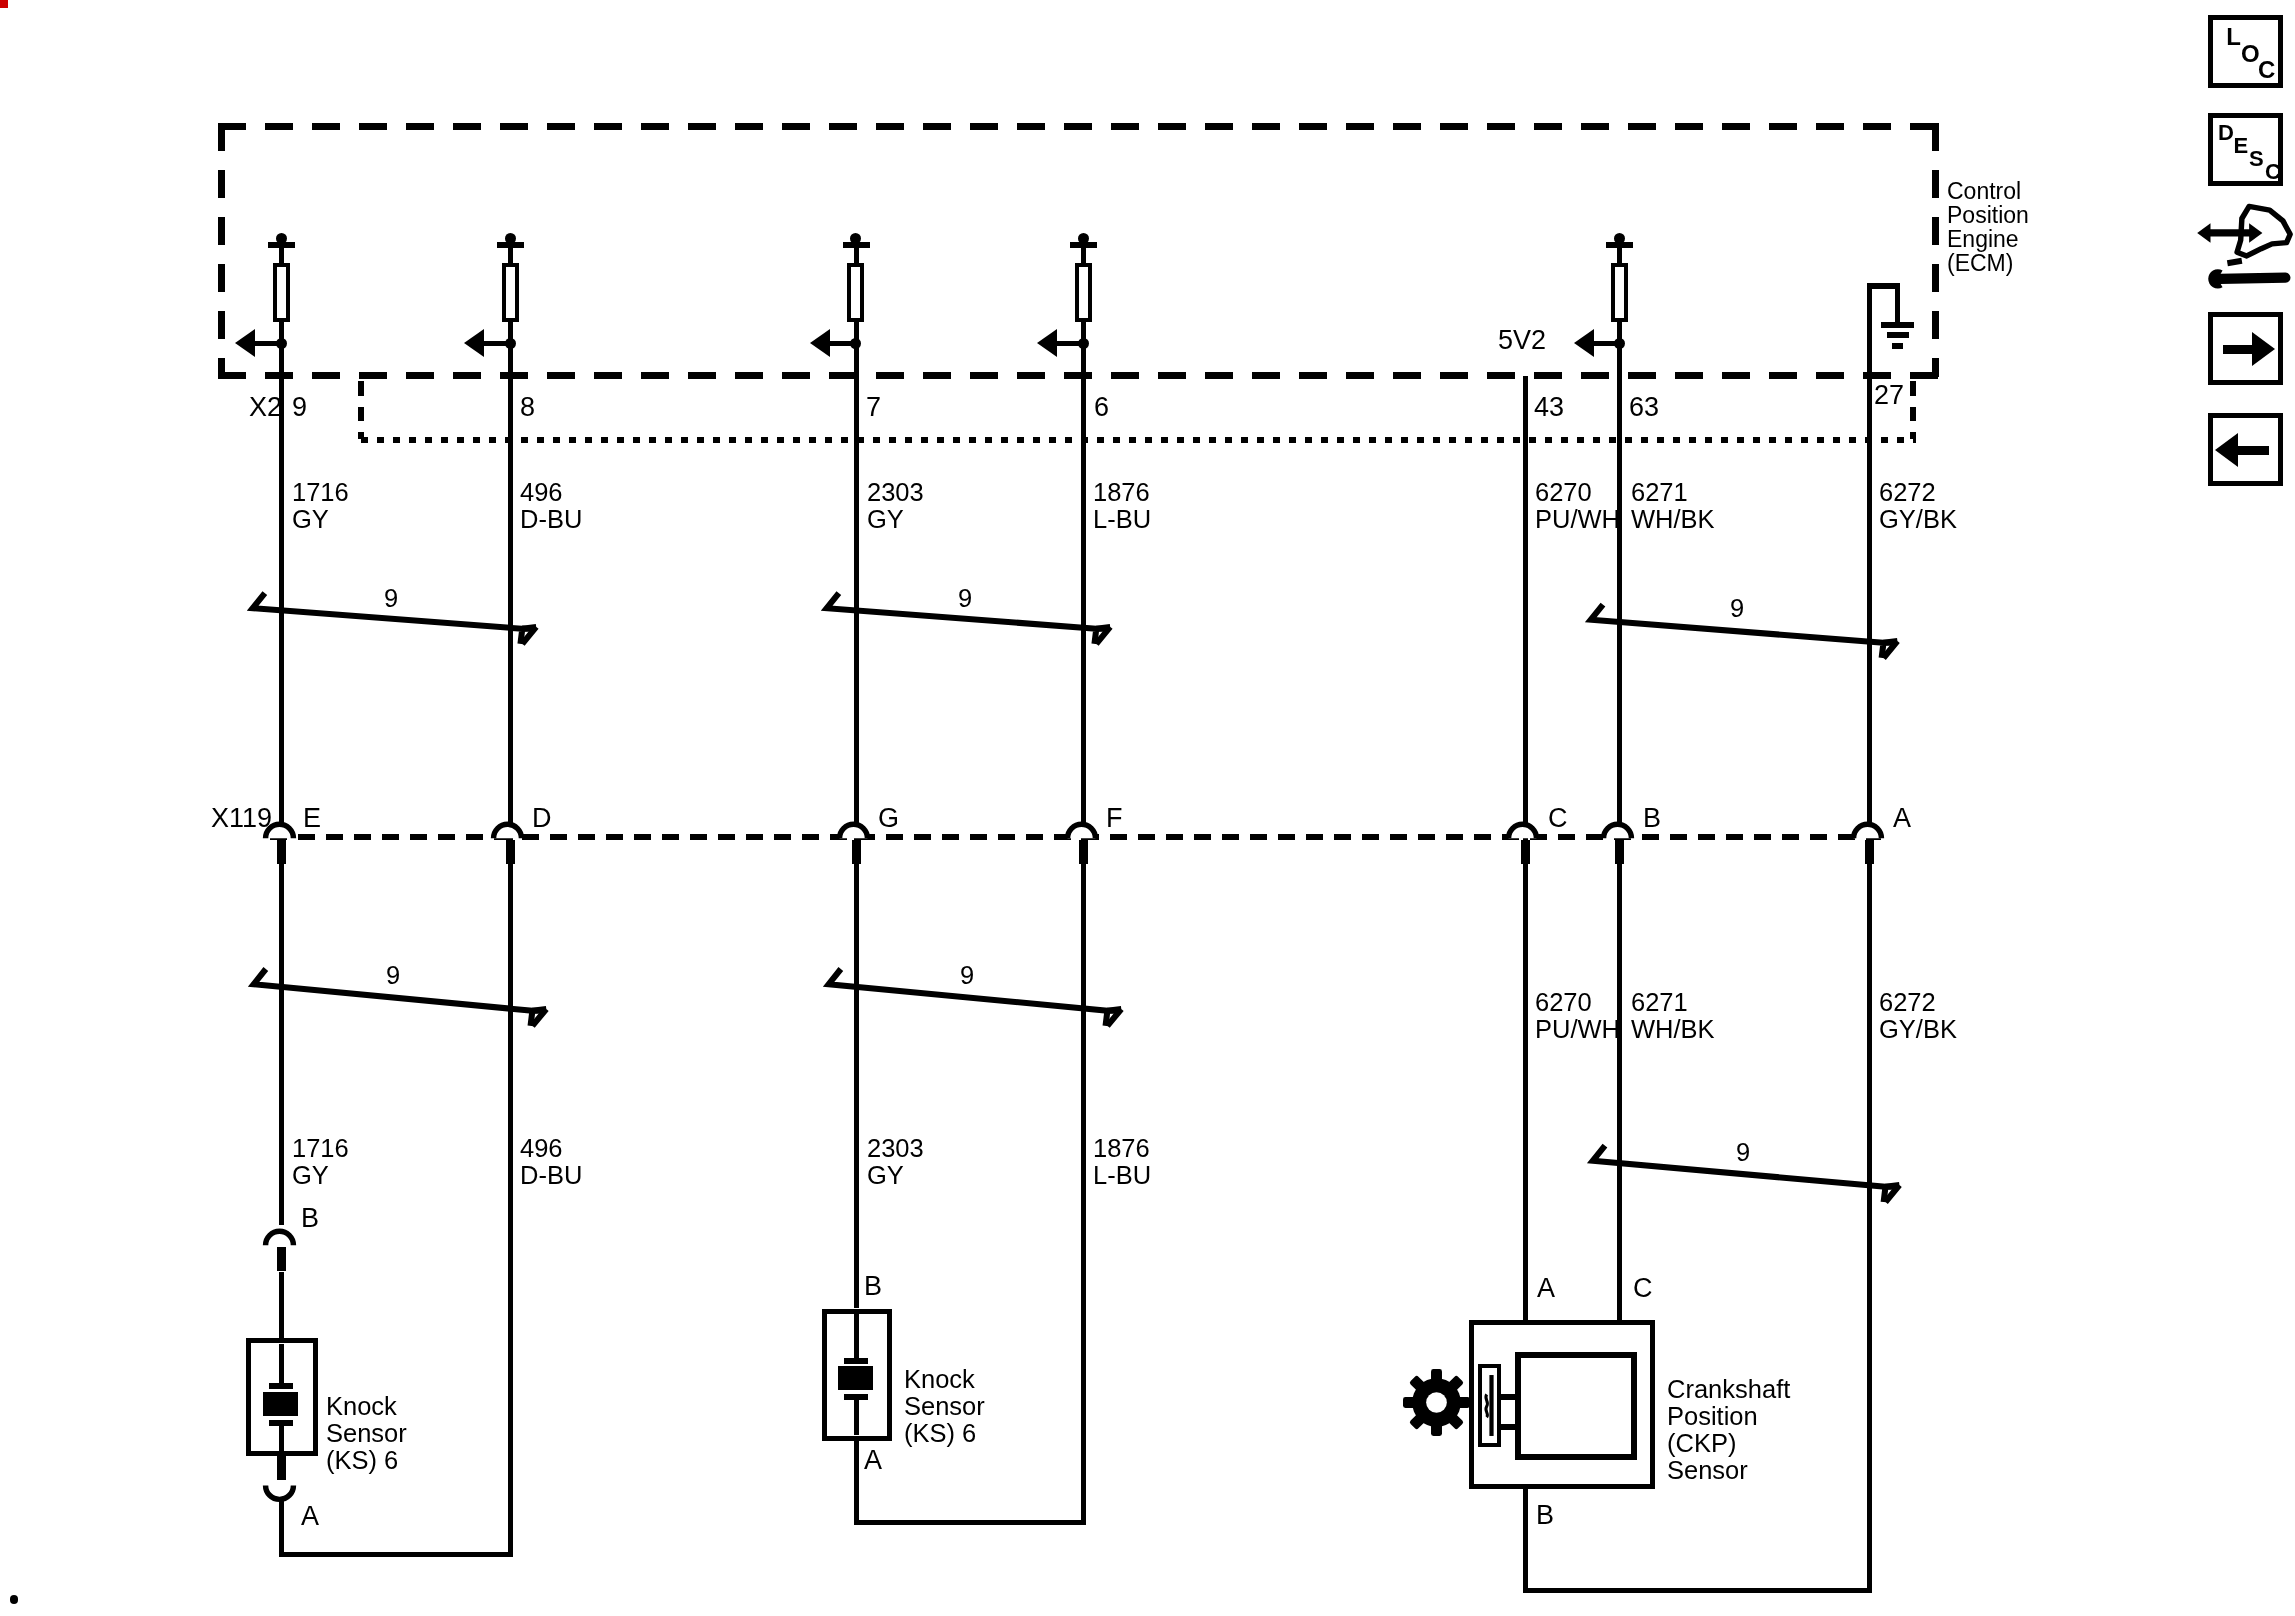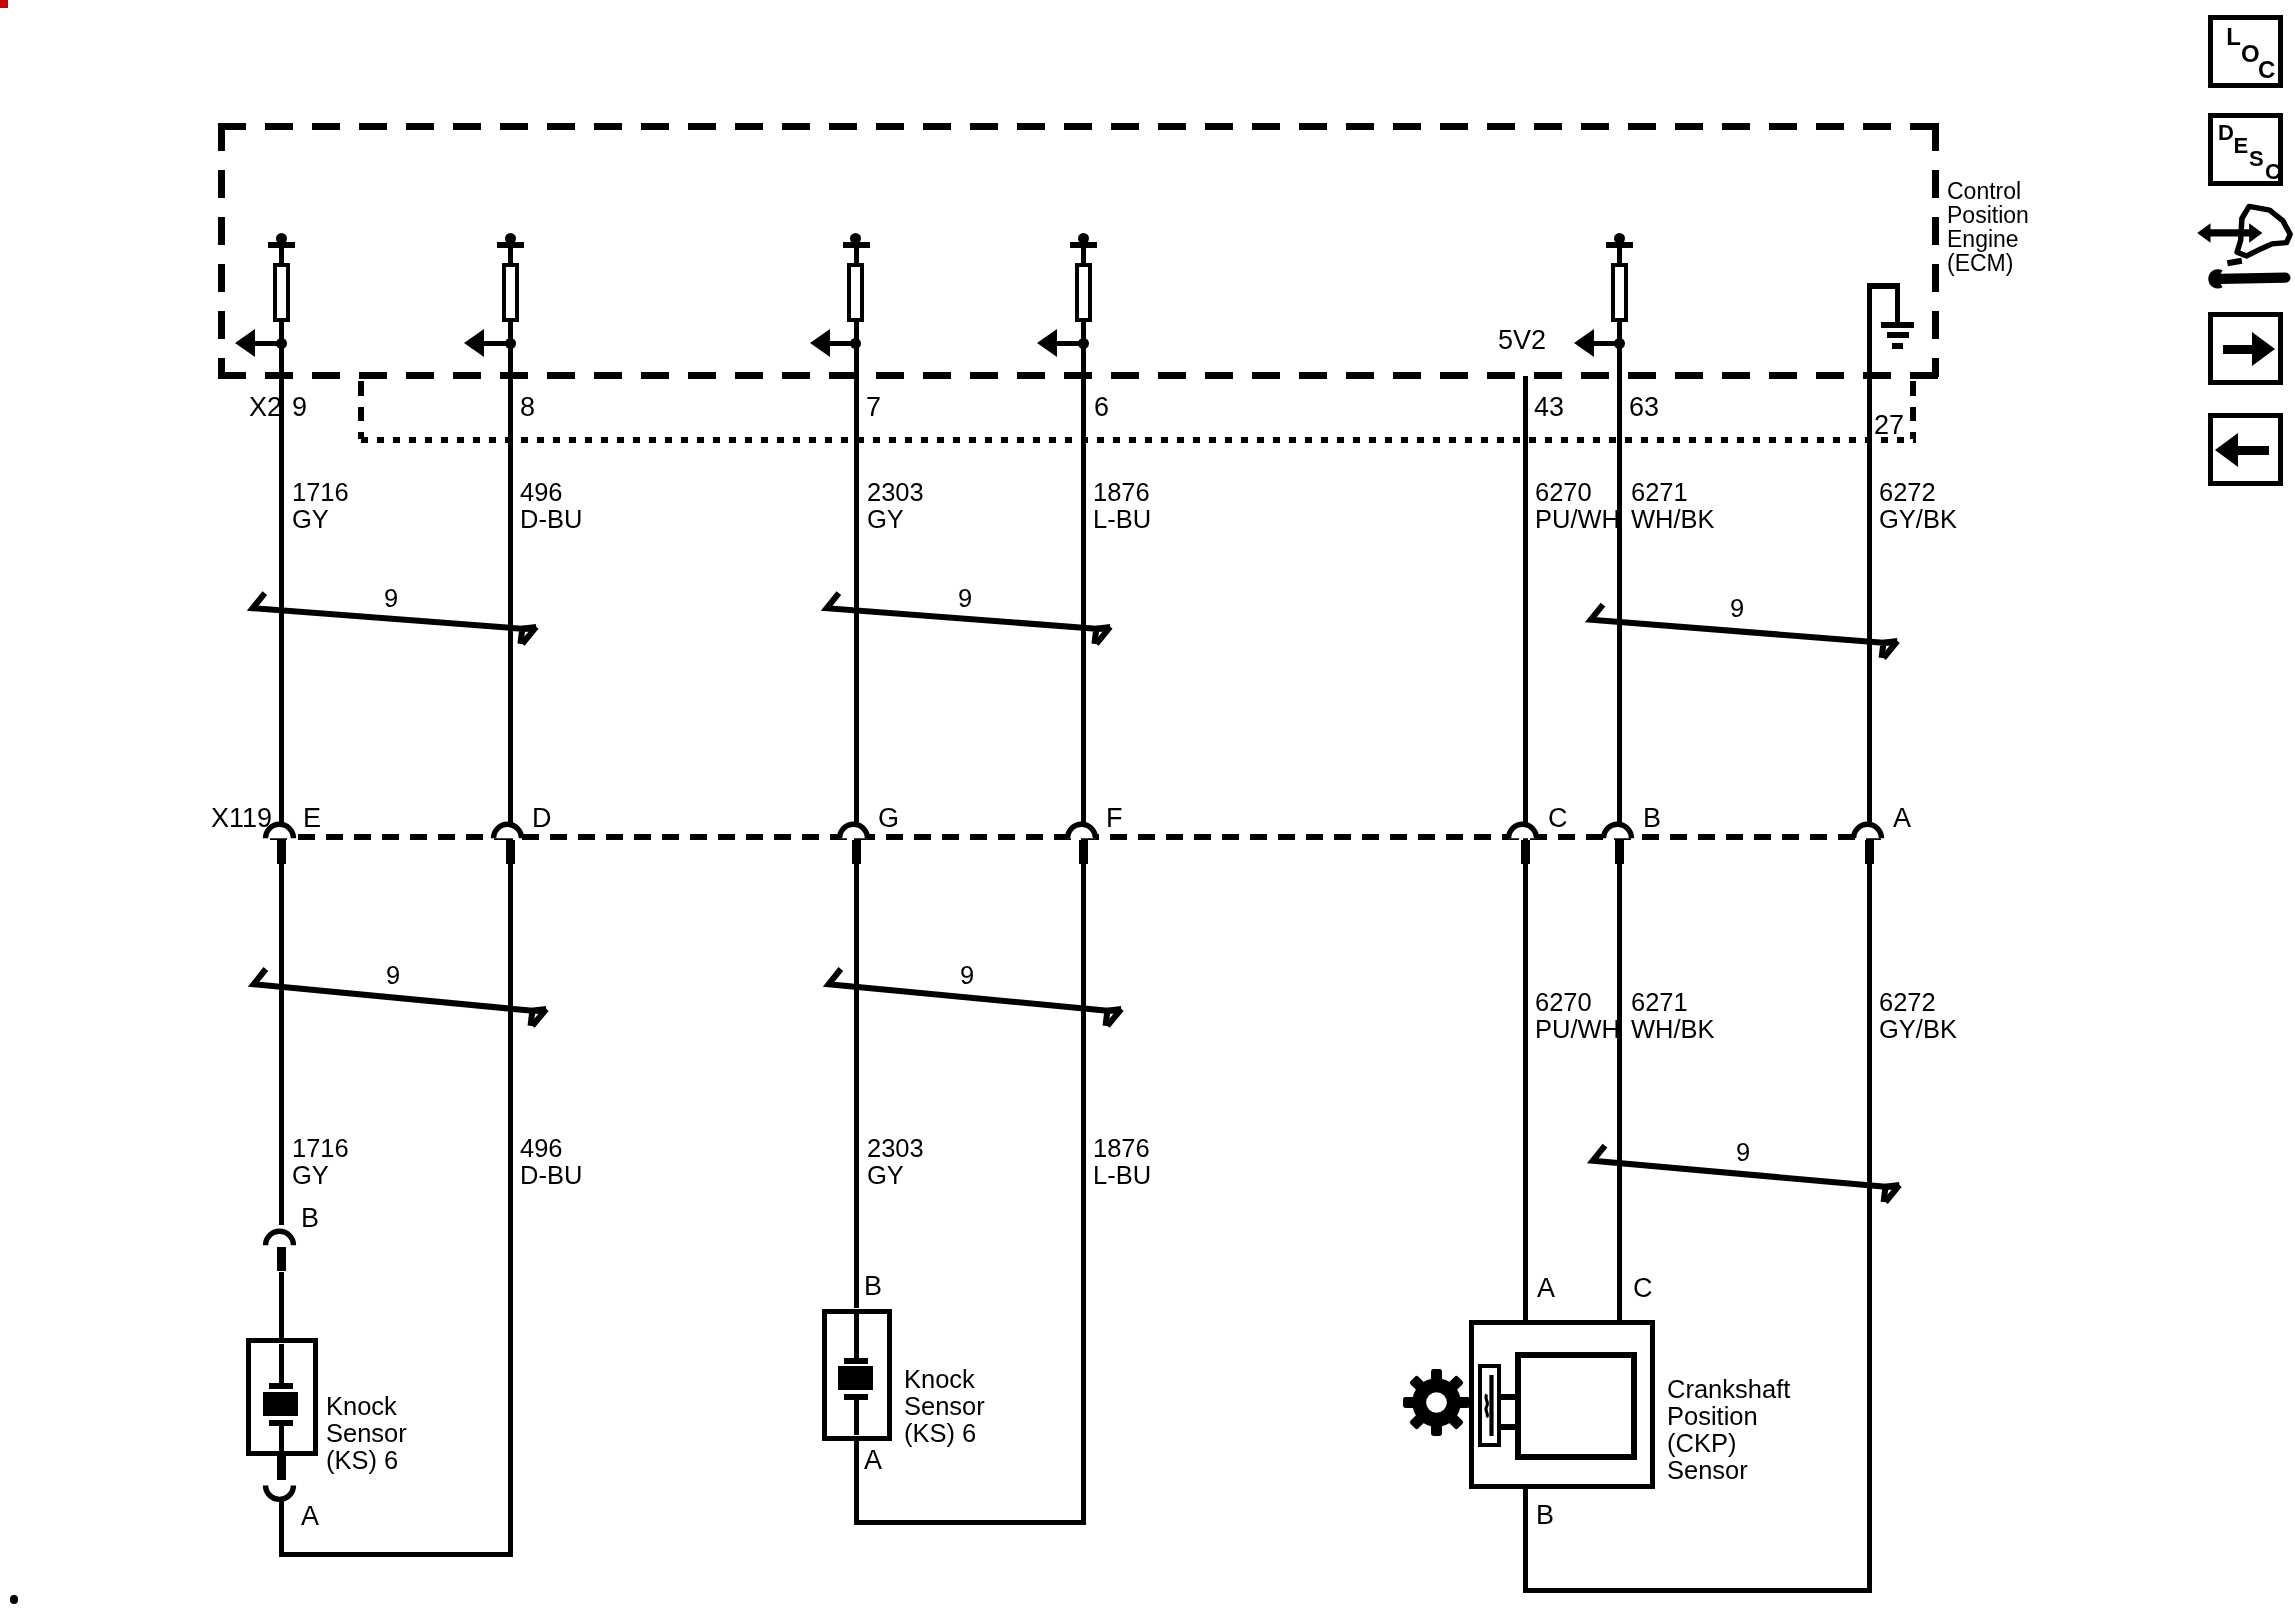--- a/index.html
+++ b/index.html
@@ -50,21 +50,21 @@
   <div class="dashsep-v" style="left:358px;top:381px;height:58px;"></div>
   <div class="dashsep-v" style="left:1910px;top:381px;height:58px;"></div>
   <div class="dot-h" style="left:361px;top:437px;width:1555px;"></div>
   <div class="pin" style="left:249px;top:393px;">X2</div>
   <div class="pin" style="left:292px;top:393px;">9</div>
   <div class="pin" style="left:520px;top:393px;">8</div>
   <div class="pin" style="left:866px;top:393px;">7</div>
   <div class="pin" style="left:1094px;top:393px;">6</div>
   <div class="pin" style="left:1534px;top:393px;">43</div>
   <div class="pin" style="left:1629px;top:393px;">63</div>
-  <div class="pin" style="left:1874px;top:411px;">27</div>
+  <div class="pin" style="left:1874px;top:381px;">27</div>
   <div class="pin" style="left:1498px;top:326px;">5V2</div>
 
   <div class="dot" style="left:276px;top:233px;"></div>
   <div class="tbar" style="left:268px;top:242px;width:27px;"></div>
   <div class="v" style="left:279px;top:244px;height:19px;"></div>
   <div class="rbox" style="left:273px;top:263px;"></div>
   <div class="v" style="left:279px;top:322px;height:54px;"></div>
   <div class="dot" style="left:276px;top:338px;"></div>
   <div class="arrowline" style="left:255px;top:341px;width:27px;"></div>
   <div class="tri-left" style="left:235px;top:329px;"></div>

